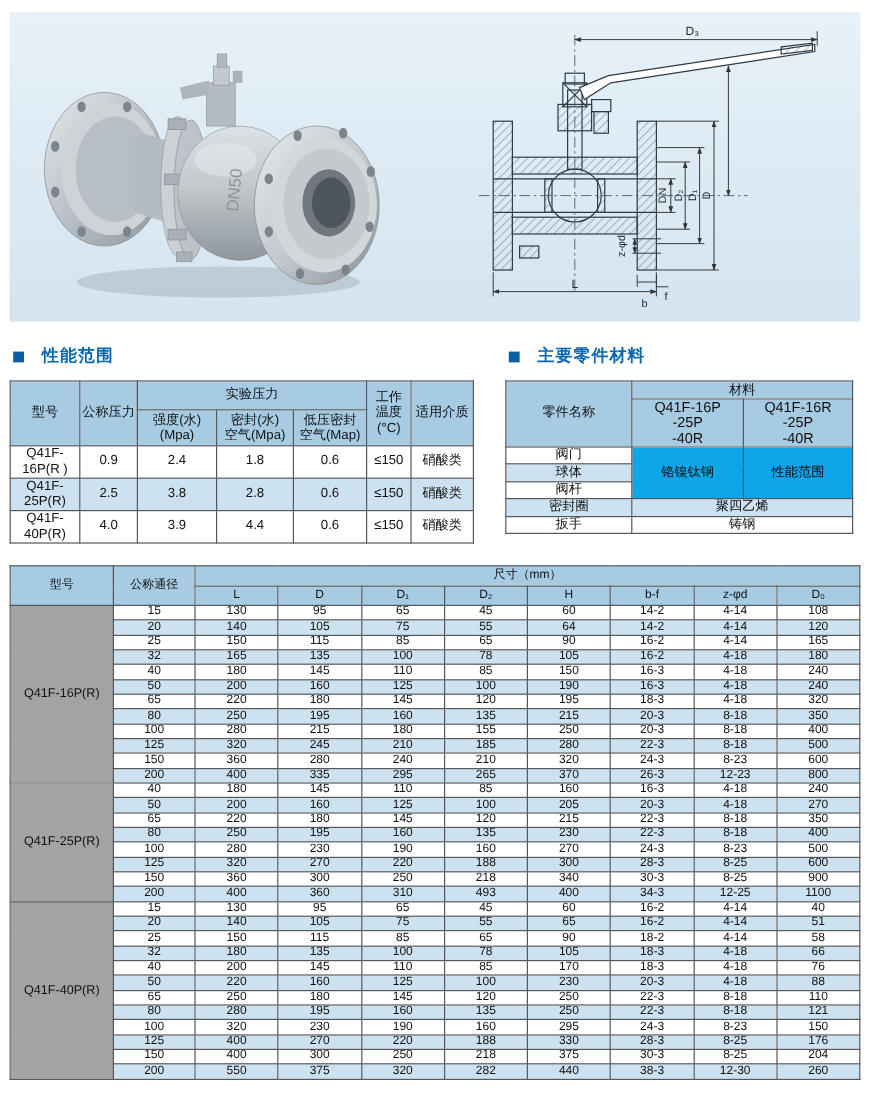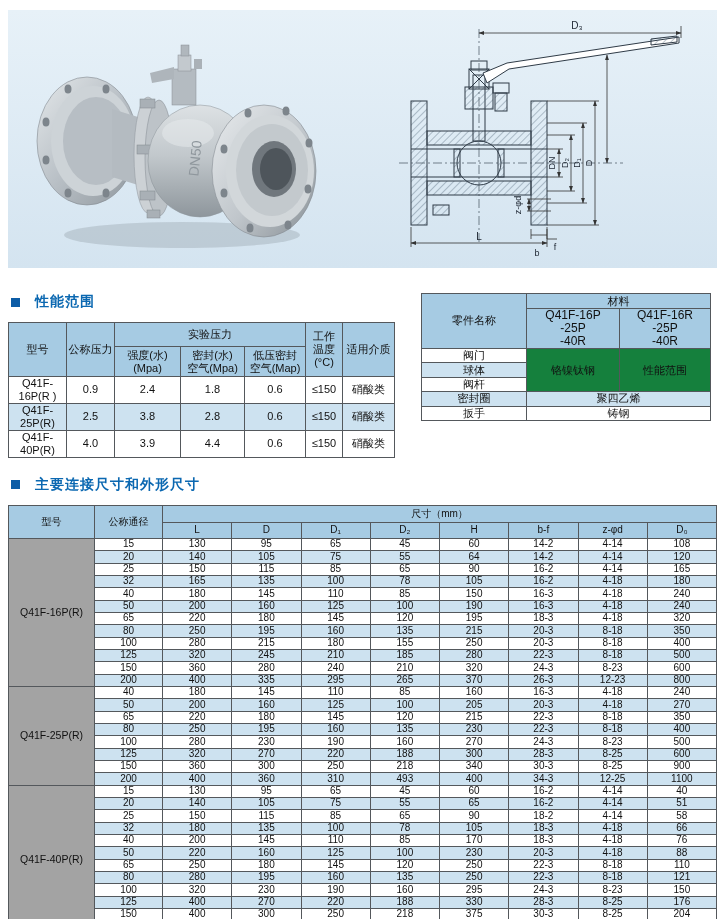--- a/index.html
+++ b/index.html
@@ -2,30 +2,30 @@
 <html><head>
 <meta charset="utf-8">
 <style>
   *{margin:0;padding:0;box-sizing:border-box}
   html,body{background:#fff}
   body{width:725px;height:919px;font-family:"Liberation Sans","DejaVu Sans",sans-serif;color:#111;overflow:hidden}
   .page{width:725px;height:919px;padding:0 8px;overflow:hidden;background:#fff;position:relative}
   .hero{margin-top:10px;height:258px;background:linear-gradient(180deg,#e7f1f8 0%,#d4e4f0 100%);position:relative}
   .photo-svg{position:absolute;left:4px;top:3px}
   .draw-svg{position:absolute;right:2px;top:3px}
-  .mid{display:flex;margin-top:25px;align-items:flex-start}
+  .mid{display:flex;margin-top:20px;align-items:flex-start}
   .col-left{width:387px}
   .col-right{margin-left:26px;flex:1}
   .sec-title{display:flex;align-items:center;font-weight:bold;font-size:14px;color:#0b68b1;height:18px;margin-bottom:11px;letter-spacing:1px}
   .bullet{width:9px;height:9px;background:#0c5ca6;margin:0 15px 0 3px;flex:0 0 auto}
   table{border-collapse:collapse;table-layout:fixed;background:#fff}
   td{border:1px solid #54585c;text-align:center;vertical-align:middle;font-size:11px;line-height:1.18;padding:0 1px;overflow:hidden}
   .head{background:#a6cbe3}
   tr.alt td{background:#cde2f0}
-  td.white{background:#15803d}
+  td.white{background:#0ea5e9}
   .pre{white-space:pre-line}
   .perf{width:387px;height:132px}
   .perf tr.h1{height:24px}
   .perf tr.h2{height:30px}
   .mat{width:290px;height:128px}
   .mat tr.h1{height:15px}
   .mat tr.h2{height:34px}
   .mat tr.h2 td{font-size:12px;line-height:1.08}
   .dimwrap{margin-top:18px}
   .dim{width:709px;height:429px;margin-top:9px}
@@ -260,20 +260,24 @@
               <td>4.4</td>
               <td>0.6</td>
               <td>≤150</td>
               <td>硝酸类</td>
             </tr>
           </tbody>
       </table>
     </div>
 
     <div class="col-right">
+      <div class="sec-title">
+        <span class="bullet"></span>
+        <span>主要零件材料</span>
+      </div>
       <table class="mat">
         <colgroup>
             <col style="width:105px">
             <col style="width:93px">
             <col>
           </colgroup>
         <tbody>
             <tr class="h1">
           <td rowspan="2" class="head">零件名称</td>
           <td colspan="2" class="head">材料</td>
@@ -304,24 +308,20 @@
         <tr>
           <td>扳手</td>
           <td colspan="2">铸钢</td>
         </tr>
       </tbody>
         </table>
     </div>
   </div>
 
   <div class="dimwrap">
-    <div class="sec-title">
-      <span class="bullet"></span>
-      <span>主要连接尺寸和外形尺寸</span>
-    </div>
     <table class="dim">
       <colgroup>
           <col style="width:86px">
           <col style="width:68px">
           <col>
           <col>
           <col>
           <col>
           <col>
           <col>

